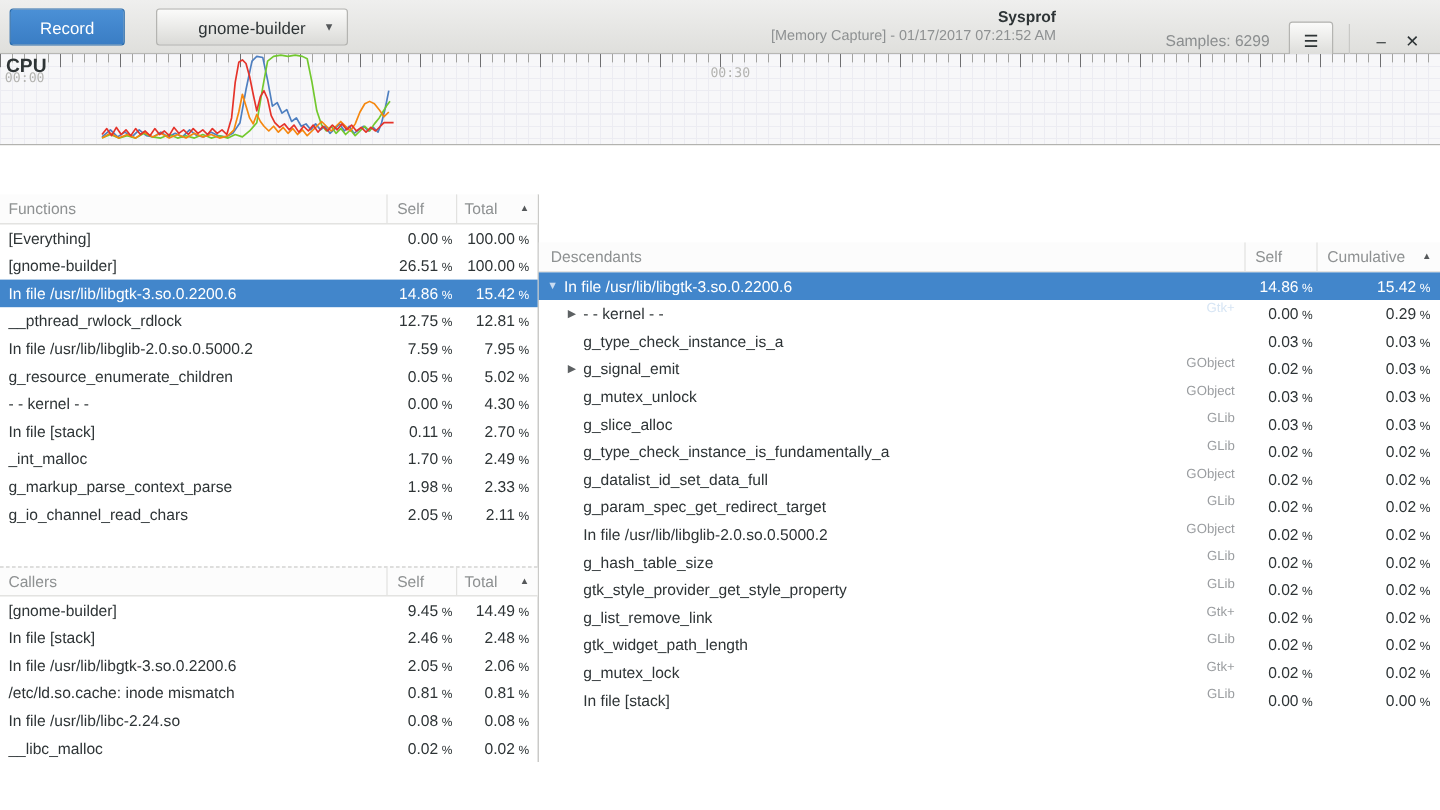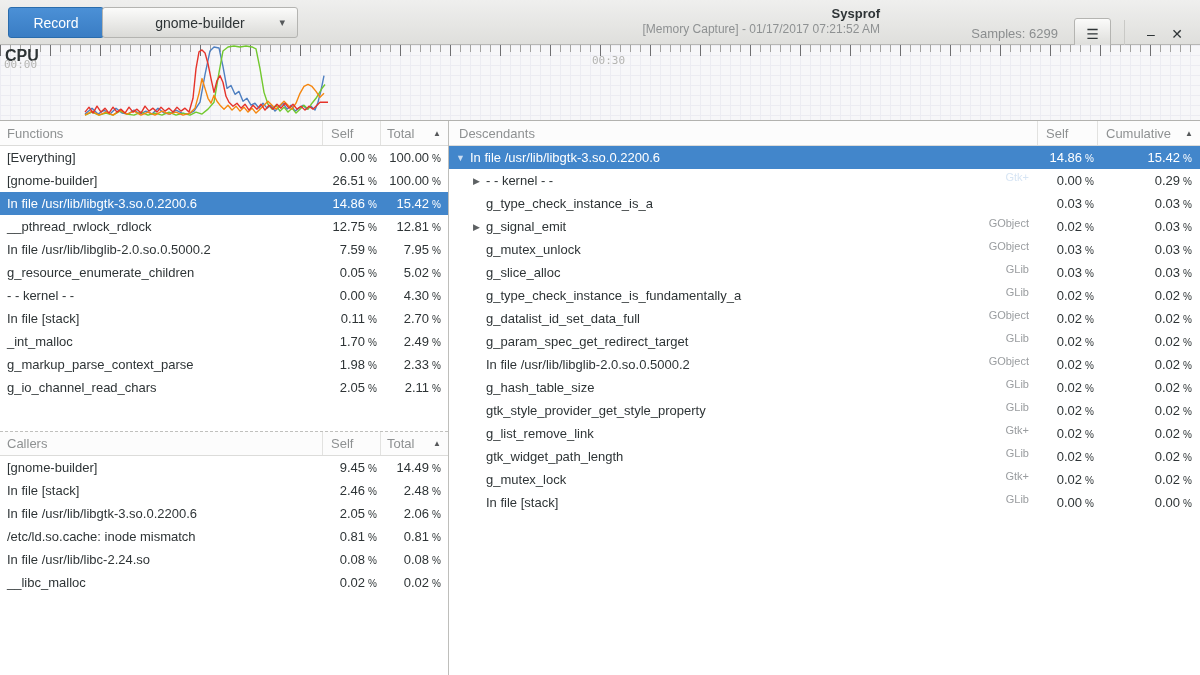--- a/index.html
+++ b/index.html
@@ -5,21 +5,21 @@
   html,body{margin:0;padding:0;width:1200px;height:675px;overflow:hidden;
     font-family:"Liberation Sans",sans-serif;background:#ffffff;color:#2e3436;}
   *{box-sizing:border-box;}
 
   
   .headerbar{position:relative;height:45px;background:linear-gradient(#efefee,#dfdfdc);
     border-bottom:1px solid #b7b7b4;}
   .btn{border-radius:3px;font-size:14px;display:flex;align-items:center;justify-content:center;}
   .record-btn{position:absolute;left:8px;top:7px;width:96px;height:31px;
     background:linear-gradient(#4b90d6,#3a7dc4);border:1px solid #2a6cac;color:#ffffff;}
-  .proc-btn{position:absolute;left:102px;top:7px;width:196px;height:31px;
+  .proc-btn{position:absolute;left:130px;top:7px;width:160px;height:31px;
     background:linear-gradient(#fbfbfa,#dadad7);border:1px solid #b4b4b1;color:#2e3436;}
   .proc-btn .arrow{position:absolute;right:12px;top:8px;font-size:11px;color:#55585a;}
   .titlebox{position:absolute;left:320px;right:320px;top:6px;text-align:right;line-height:1.25;}
   .title{font-size:13px;font-weight:bold;color:#2e3436;}
   .subtitle{font-size:12px;color:#8e9192;}
   .hb-right{position:absolute;right:10px;top:11px;height:45px;display:flex;align-items:center;}
   .samples{font-size:13px;color:#8b8e8f;margin-right:16px;}
   .menu-btn{width:37px;height:31px;background:linear-gradient(#fbfbfa,#dadad7);
     border:1px solid #b4b4b1;font-size:14px;color:#2e3436;}
   .vsep{width:1px;height:27px;background:#c9c9c6;margin:0 13px;}
@@ -36,21 +36,21 @@
   .ticks-major{position:absolute;top:0;left:0;right:0;height:11px;
     background-image:repeating-linear-gradient(90deg,#6f6f71 0,#6f6f71 1px,transparent 1px,transparent 50px);}
   .cpu-label{position:absolute;left:5px;top:2px;font-size:16px;font-weight:600;color:#2e3436;z-index:2;}
   .tlabel{position:absolute;font-size:11px;font-family:"DejaVu Sans Mono",monospace;color:#b4b4b1;z-index:2;}
   .t-start{left:4px;top:13px;}
   .t-mid{left:592px;top:9px;}
   .curves{position:absolute;inset:0;width:100%;height:100%;}
   .curves polyline{fill:none;stroke-width:1.4;stroke-linejoin:round;}
 
   
-  .content{display:flex;height:554px;background:#ffffff;}
+  .content{display:flex;height:554px;background:#ffffff;align-items:center;}
   .left-pane{width:449px;border-right:1px solid #bebebb;}
   .right-pane{flex:1;min-width:0;}
   .thead{display:flex;height:25px;align-items:center;border-bottom:1px solid #dcdcda;
     background:#fcfcfc;font-size:13px;color:#8e9192;}
   .callers .thead{border-top:1px dashed #c0c0bd;margin-top:32px;}
   .h-name{flex:1;padding-left:7px;}
   .hcell{height:100%;display:flex;align-items:center;border-left:1px solid #e2e2e0;}
   .h-self{width:58px;padding-left:8px;}
   .h-total{width:68px;justify-content:space-between;padding:0 7px 0 6px;}
   .h-dself{width:60px;padding-left:8px;}

